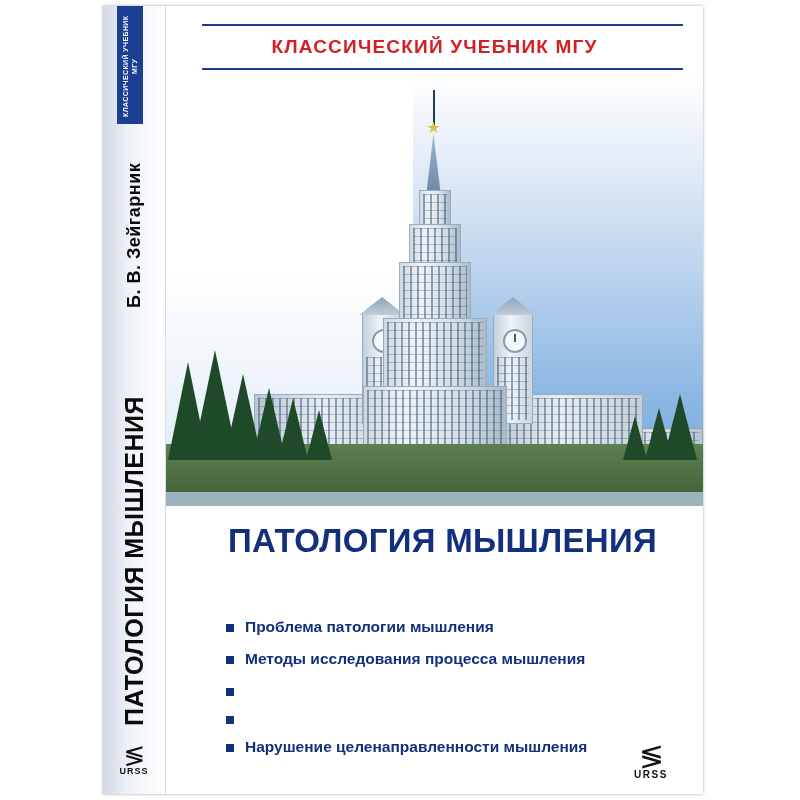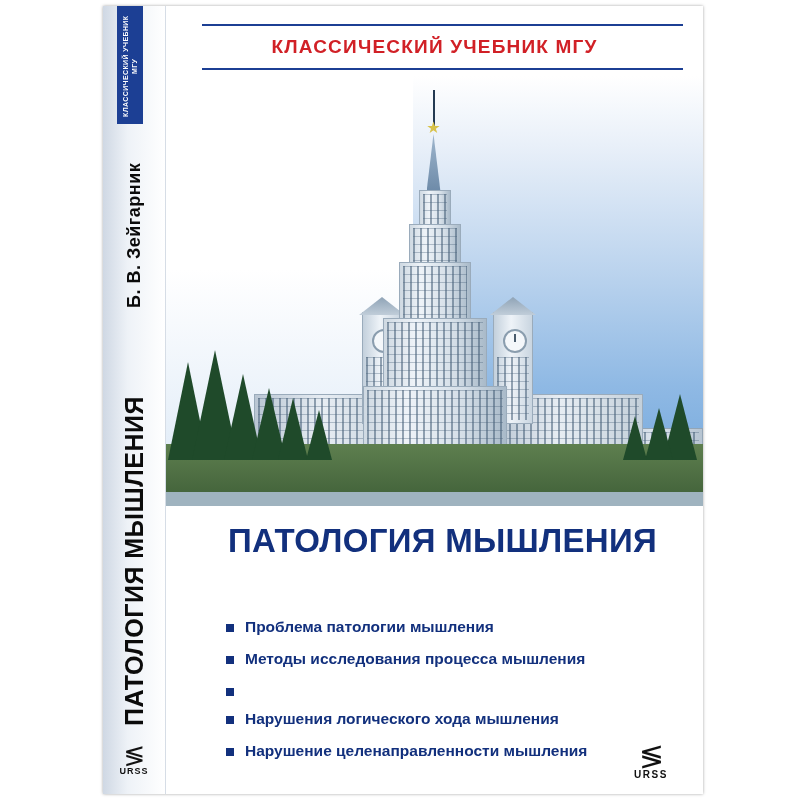--- a/index.html
+++ b/index.html
@@ -212,21 +212,20 @@
         </div>
         <div class="toc-item">
           <span class="bullet"></span>
           <span class="toc-text">Методы исследования процесса мышления</span>
         </div>
         <div class="toc-item">
           <span class="bullet"></span>
         </div>
         <div class="toc-item">
           <span class="bullet"></span>
-          <span class="toc-text">Нарушения логического хода мышления</span>
         </div>
         <div class="toc-item">
           <span class="bullet"></span>
           <span class="toc-text">Нарушение целенаправленности мышления</span>
         </div>
       </div>
 
       <div class="front-logo">
         <div class="fan">≶</div>
         <div class="urss">URSS</div>

